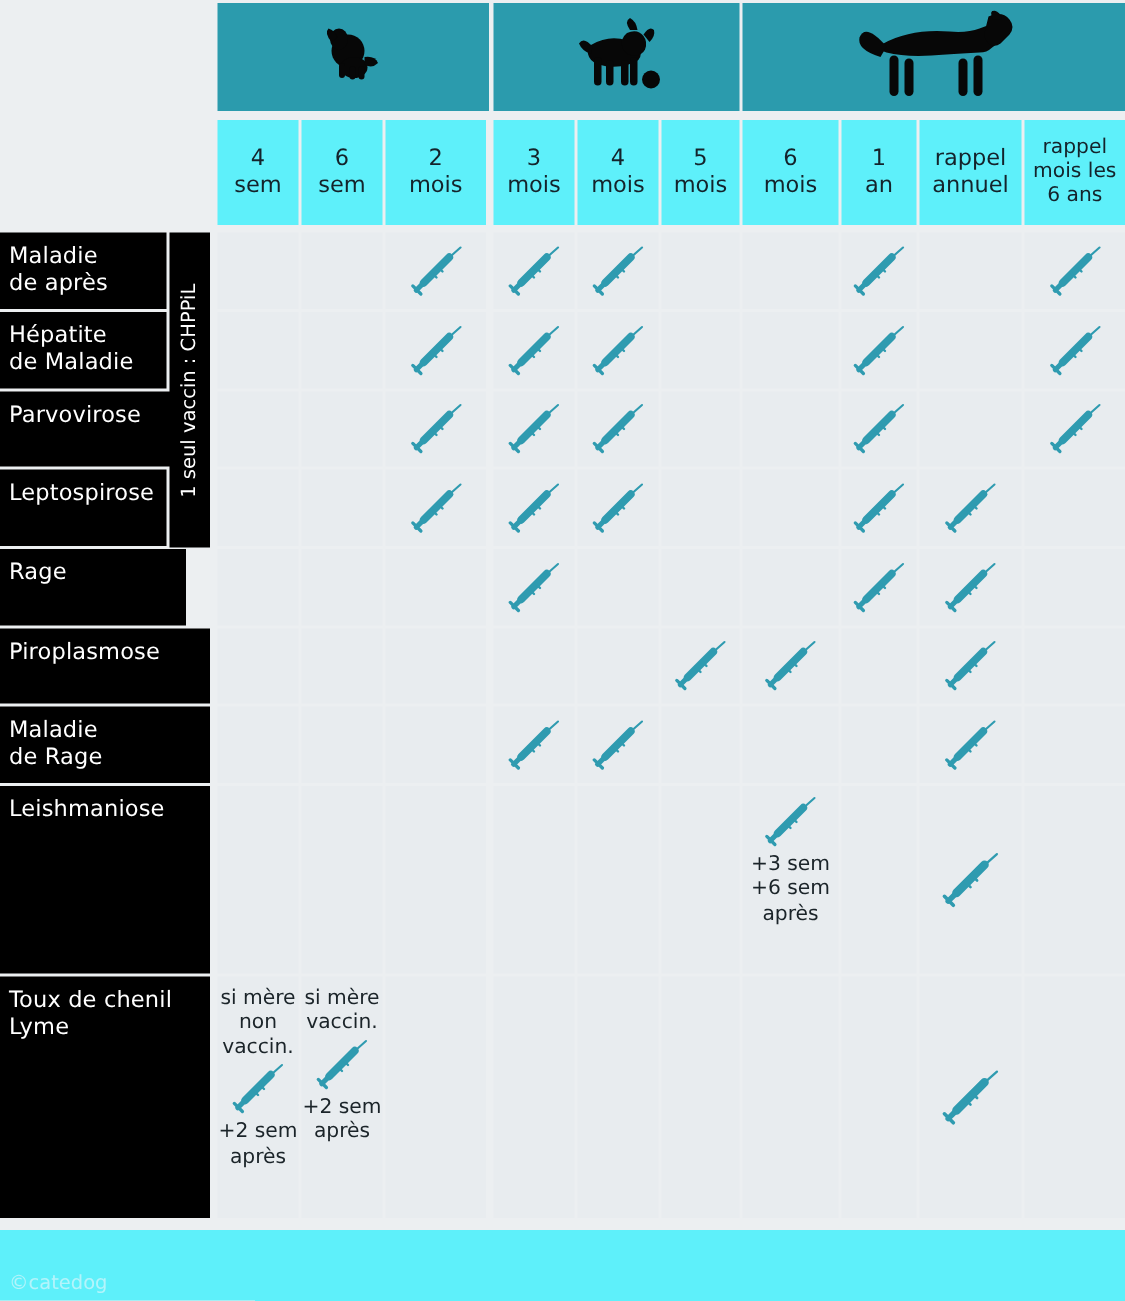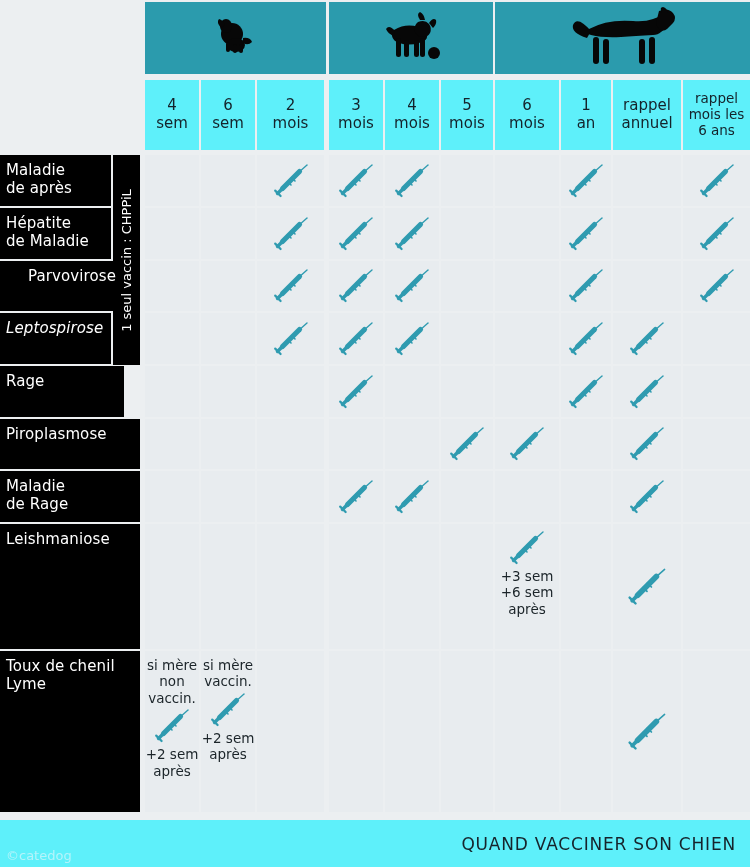--- a/index.html
+++ b/index.html
@@ -192,24 +192,24 @@
     <span class="vtext">1 seul vaccin : CHPPiL</span>
   </div>
 
   <div id="rowlabels">
       <div class="row-label" style="top: 155px; height: 51px; width: 111px;">
         <div><span>Maladie</span><br><span>de après</span></div>
       </div>
       <div class="row-label" style="top: 208px; height: 51px; width: 111px;">
         <div><span>Hépatite</span><br><span>de Maladie</span></div>
       </div>
-      <div class="row-label" style="top: 261px; height: 50px; width: 116px; justify-content: flex-end;">
+      <div class="row-label" style="top: 261px; height: 50px; width: 116px;">
         <div><span>Parvovirose</span></div>
       </div>
-      <div class="row-label" style="top: 313px; height: 51px; width: 111px; font-style: italic;">
+      <div class="row-label" style="top: 313px; height: 51px; width: 111px;">
         <div><span>Leptospirose</span></div>
       </div>
       <div class="row-label" style="top: 366px; height: 51px; width: 124px;">
         <div><span>Rage</span></div>
       </div>
       <div class="row-label" style="top: 419px; height: 50px; width: 140px;">
         <div><span>Piroplasmose</span></div>
       </div>
       <div class="row-label" style="top: 471px; height: 51px; width: 140px;">
         <div><span>Maladie</span><br><span>de Rage</span></div>
@@ -763,17 +763,16 @@
               <line x1="16.5" y1="20.5" x2="20.0" y2="24.0" stroke-width="1.6"></line>
               <line x1="20.5" y1="16.5" x2="24.0" y2="20.0" stroke-width="1.6"></line>
             </g>
           </svg>
         </span>
       </div>
       <div class="cell" style="left: 683px; width: 67px; top: 651px; height: 161px;"></div>
     </div>
 
   <div class="footer">
-    <div class="footer-title">QUAND VACCINER SON CHIEN</div>
     <div class="watermark">©catedog</div>
   </div>
 
 </div>
 
 </body></html>

